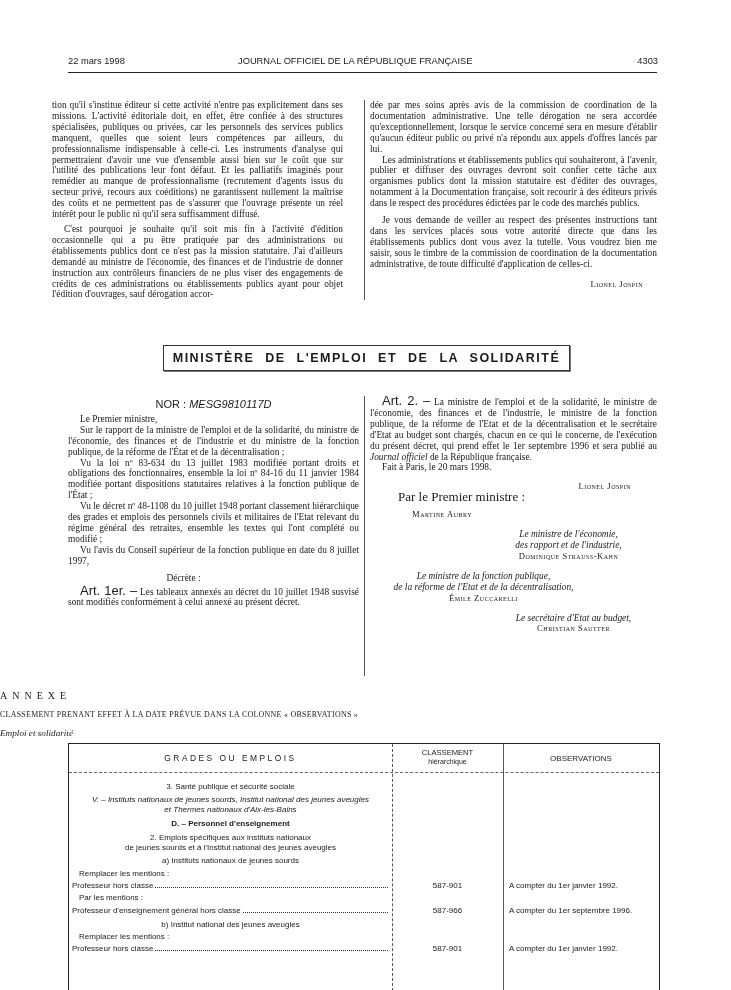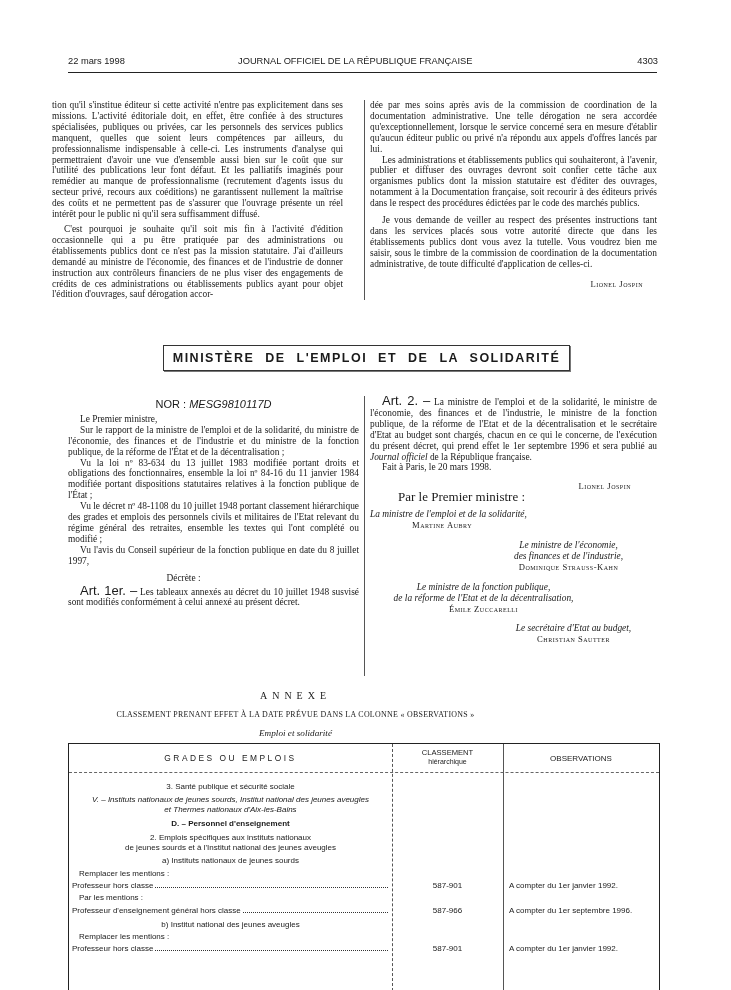--- a/index.html
+++ b/index.html
@@ -21,21 +21,21 @@
 
   .ministry-box { position:absolute; left:163px; top:345px; width:405px; height:24px; border:1px solid #333; box-shadow:1px 1px 0 #777; display:flex; align-items:center; justify-content:center; font-family:"Liberation Sans", sans-serif; font-weight:bold; font-size:12.5px; letter-spacing:1.5px; word-spacing:6px; }
 
   .decree-title { font-family:"Liberation Sans", sans-serif; font-weight:bold; font-size:10.2px; line-height:11.4px; text-align:justify; padding-left:14px; text-indent:-14px; }
   .nor { font-family:"Liberation Sans", sans-serif; font-size:11px; text-align:center; margin:3px 0 4px 0; }
   .nor i { font-style:italic; }
   .art { font-family:"Liberation Sans", sans-serif; font-weight:normal; font-size:13px; }
   .center { text-align:center; }
   .it { font-style:italic; }
 
-  .annexe { position:absolute; left:0; width:591px; text-align:center; }
+  .annexe { position:absolute; left:0; width:591px; text-align:left; }
   .annexe-title { top:690px; font-size:10px; letter-spacing:5px; }
   .annexe-sub { top:710px; font-size:7.9px; letter-spacing:0.3px; }
   .annexe-sec { top:728px; font-size:9.2px; font-style:italic; }
 
   .table { position:absolute; left:68px; top:743px; width:590px; height:247px; border-top:1.5px solid #222; border-left:1.5px solid #222; border-right:1.5px solid #222; font-family:"Liberation Sans", sans-serif; font-size:8px; }
   .table .vline { position:absolute; top:0; bottom:0; border-left:1px dashed #555; }
   .table .vline2 { position:absolute; top:0; bottom:0; border-left:1px solid #555; }
   .table .hline { position:absolute; left:0; right:0; top:28px; border-top:1px dashed #666; }
   .th { position:absolute; top:0; height:28px; display:flex; flex-direction:column; align-items:center; justify-content:center; text-align:center; }
   .th1 { left:0; width:323px; letter-spacing:2.5px; font-size:8.4px; }
@@ -95,26 +95,25 @@
 </div>
 <div class="vrule" style="left:364px; top:396px; height:280px;"></div>
 
 <div class="col" style="left:370px; top:396px; width:287px;">
   <p><span class="art">Art. 2. –</span> <span>La ministre de l'emploi et de la solidarité, le ministre de l'économie, des finances et de l'industrie, le ministre de la fonction publique, de la réforme de l'Etat et de la décentralisation et le secrétaire d'Etat au budget sont chargés, chacun en ce qui le concerne, de l'exécution du présent décret, qui prend effet le 1er septembre 1996 et sera publié au </span><i>Journal officiel</i><span> de la République française.</span></p>
   <p style="">Fait à Paris, le 20 mars 1998.</p>
   <p class="right sig-sc" style="margin-top:8px; padding-right:26px;">Lionel Jospin</p>
   <p style="font-size:13px; text-indent:28px;">Par le Premier ministre :</p>
 
   <div style="margin-top:6px;">
-    <div class="it">La ministre de l'emploi et de la solidarité,</div>
     <div class="sig-sc" style="padding-left:42px;">Martine Aubry</div>
   </div>
   <div style="margin-top:9px; text-align:center; padding-left:110px;">
     <div class="it">Le ministre de l'économie,</div>
-    <div class="it">des finances et de l'industrie,</div>
+    <div class="it">des rapport et de l'industrie,</div>
     <div class="sig-sc">Dominique Strauss-Kahn</div>
   </div>
   <div style="margin-top:9px; text-align:center; padding-right:60px;">
     <div class="it">Le ministre de la fonction publique,</div>
     <div class="it">de la réforme de l'Etat et de la décentralisation,</div>
     <div class="sig-sc">Émile Zuccarelli</div>
   </div>
   <div style="margin-top:9px; text-align:center; padding-left:120px;">
     <div class="it">Le secrétaire d'Etat au budget,</div>
     <div class="sig-sc">Christian Sautter</div>

